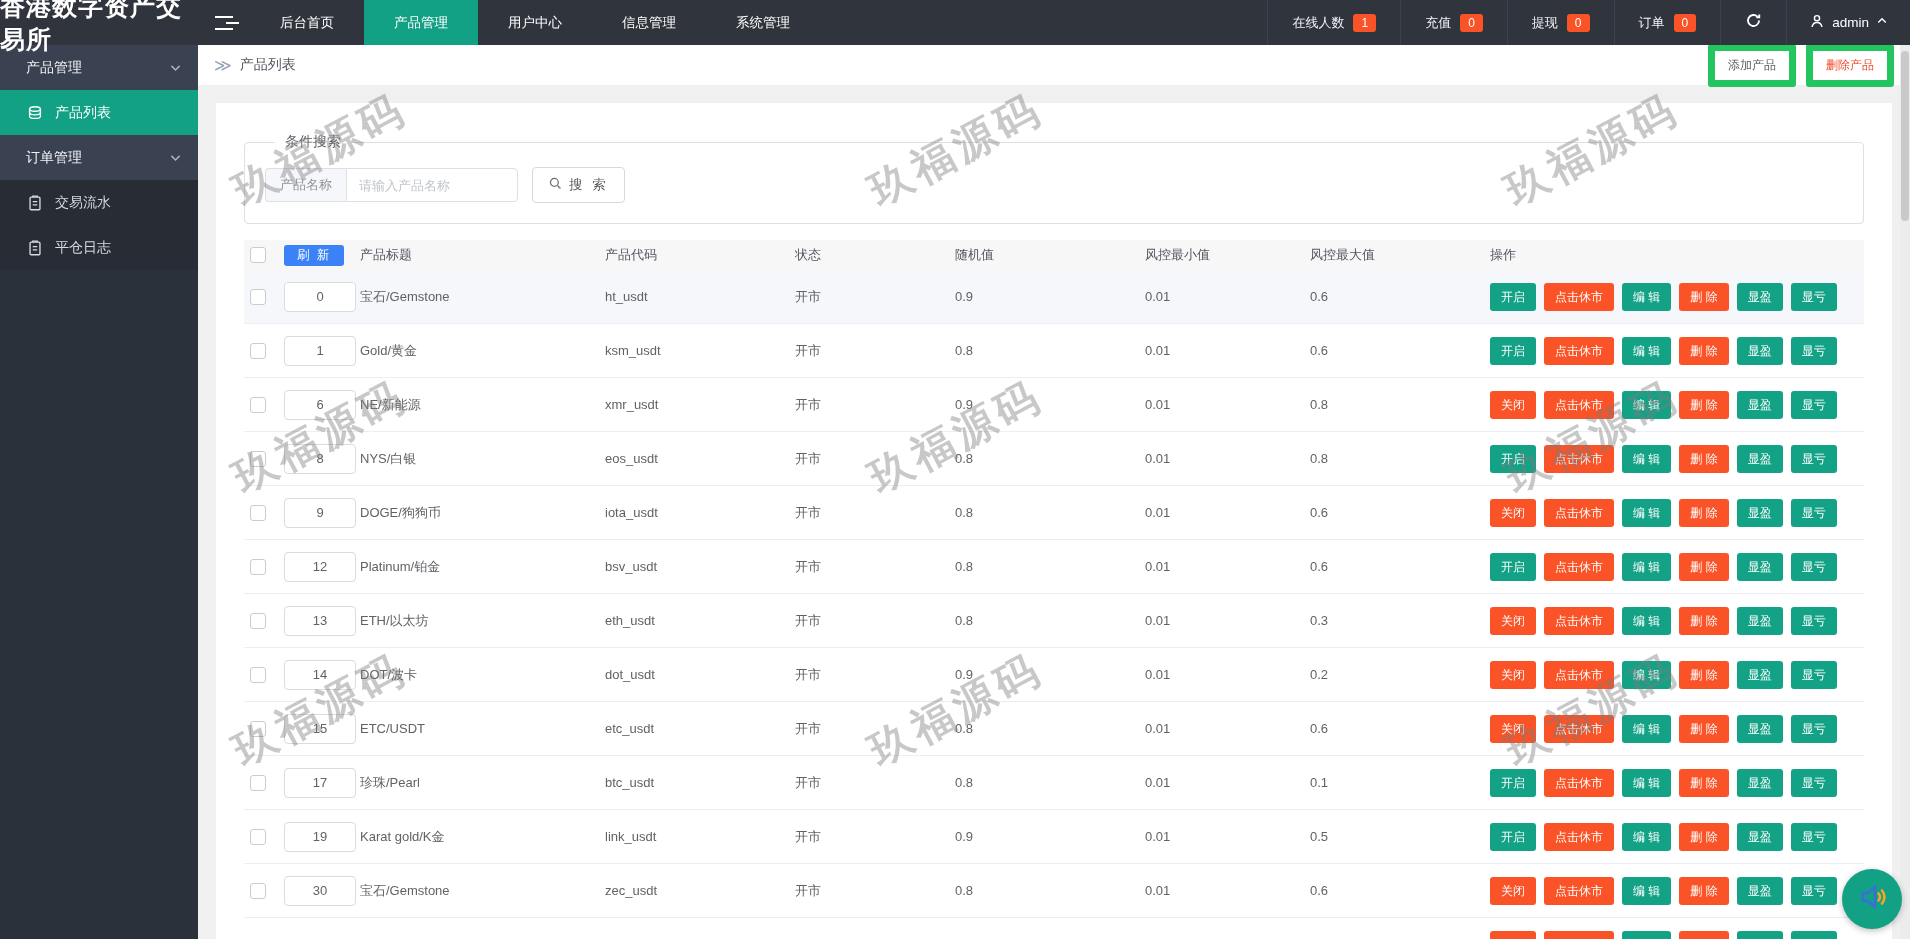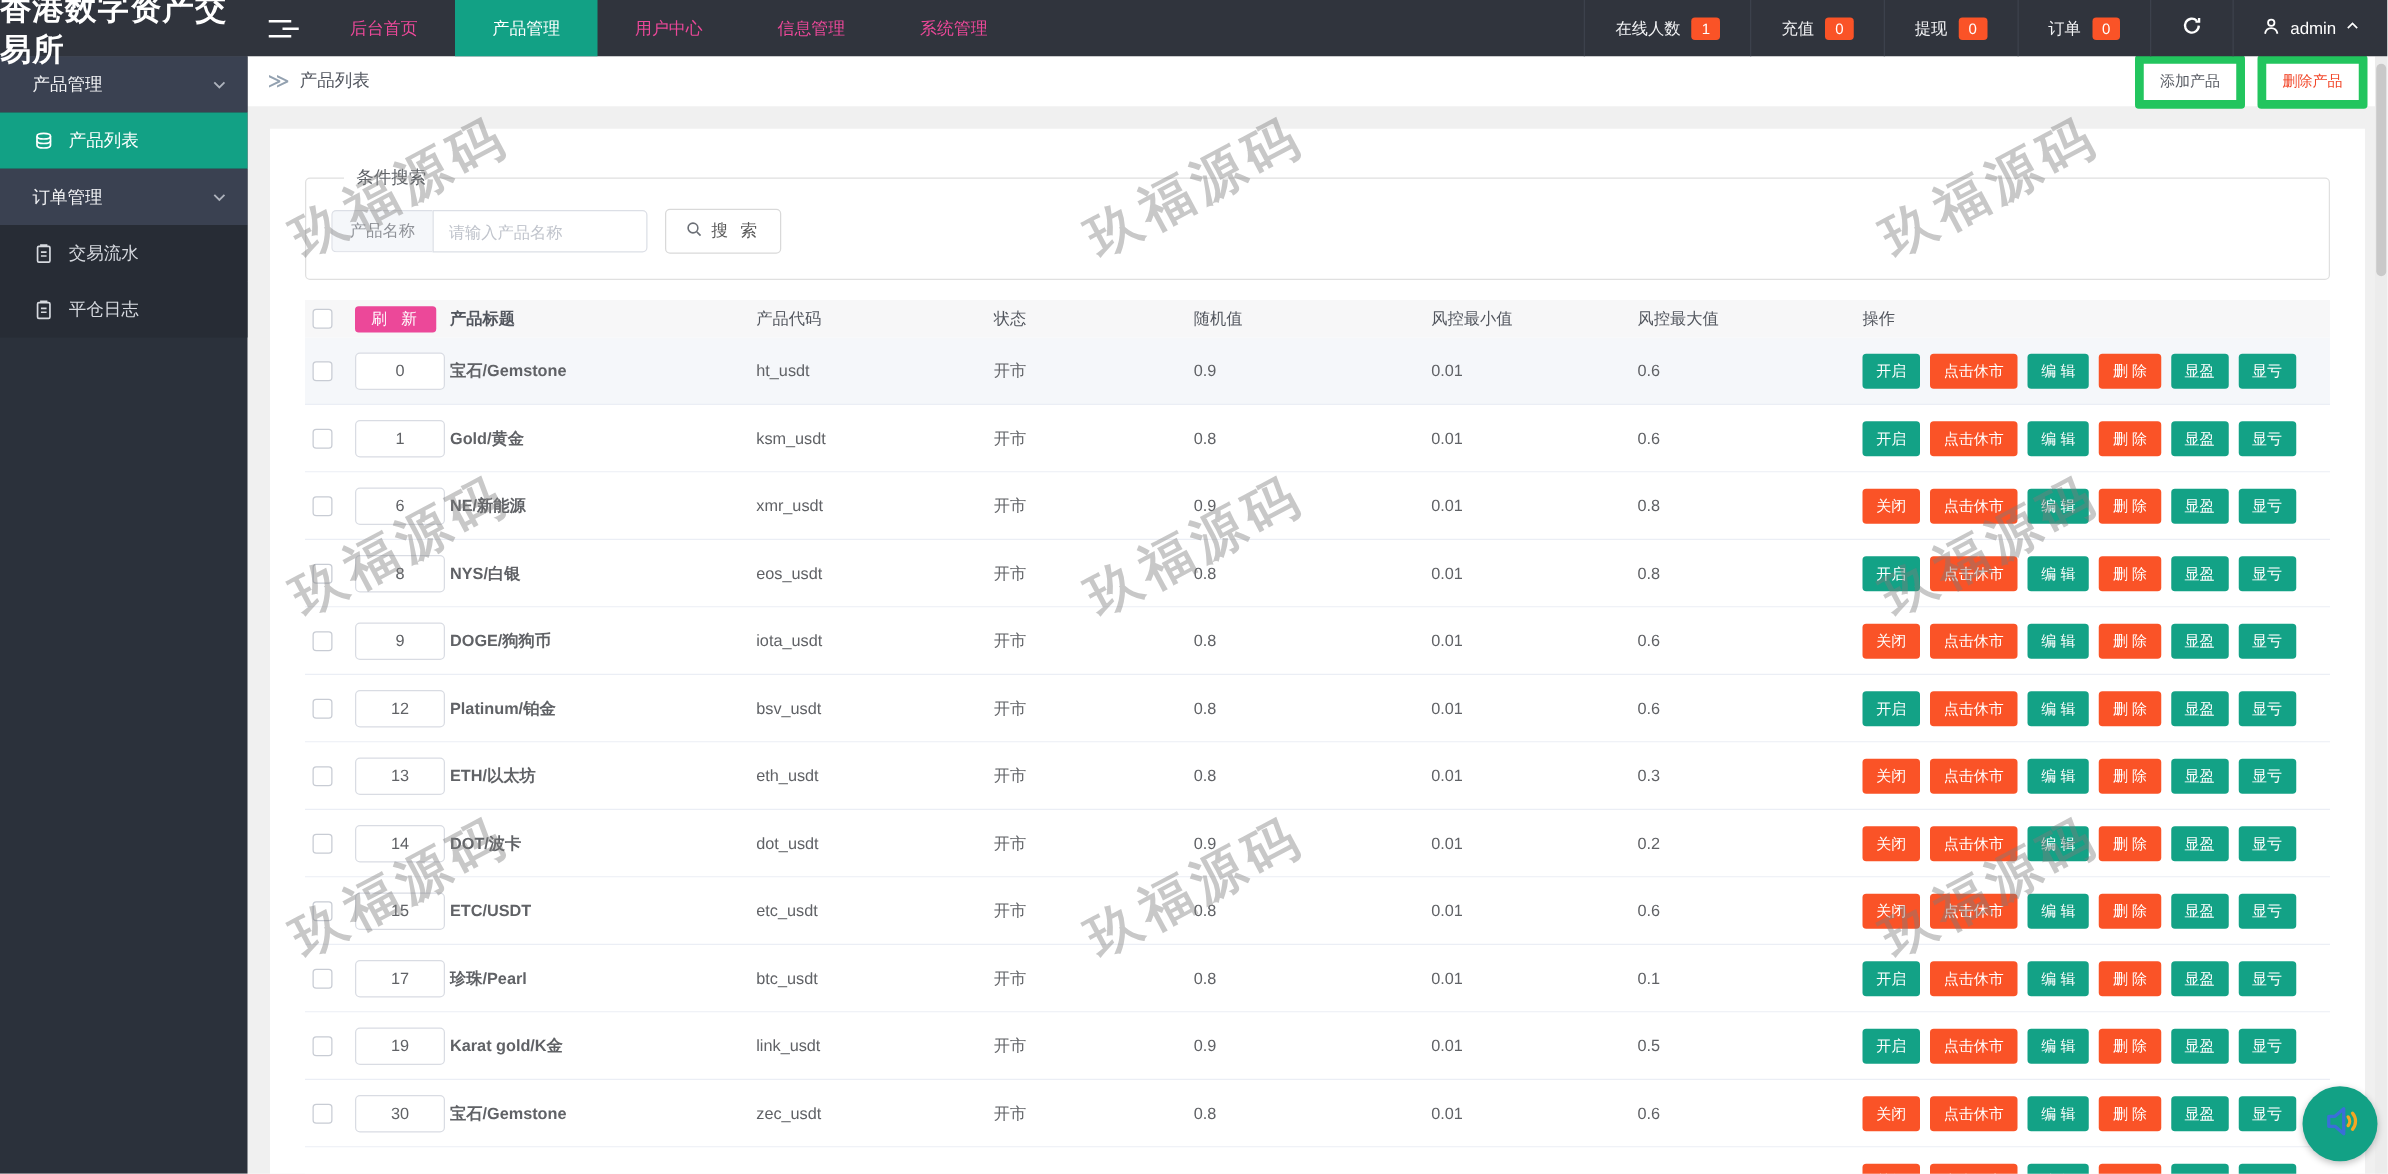--- a/index.html
+++ b/index.html
@@ -12,21 +12,21 @@
   }
   
   .navbar { position:absolute; top:0; left:0; width:1910px; height:45px;
     background:#30343d; display:flex; align-items:stretch; z-index:30; }
   .brand { width:198px; display:flex; align-items:center; justify-content:center;
     color:#fff; font-size:25px; font-weight:600; letter-spacing:1px; }
   .nav-toggle { width:52px; display:flex; align-items:center; justify-content:center; cursor:pointer; }
   .nav-toggle .bar { display:block; width:18px; height:2px; background:#fff; margin:2px 0; }
   .nav-toggle .bar.mid { width:13px; align-self:flex-start; margin-left:17px; }
   .nav-menu { display:flex; align-items:stretch; }
-  .nav-item { padding:0 30px; display:flex; align-items:center; color:#ec4899;
+  .nav-item { padding:0 30px; display:flex; align-items:center; color:#ffffff;
     font-size:13.5px; cursor:pointer; }
   .nav-item.active { background:#12a185; color:#fff; }
   .nav-spacer { flex:1; }
   .nav-right { display:flex; align-items:stretch; }
   .stat { display:flex; align-items:center; padding:0 24px; border-left:1px solid #3c414c;
     color:#f2f3f5; font-size:13px; }
   .stat .badge { margin-left:9px; background:#fa5327; color:#fff; font-size:12px;
     padding:3px 8px; border-radius:3px; line-height:1; }
   .icon-cell { display:flex; align-items:center; padding:0 24px; border-left:1px solid #3c414c; cursor:pointer; }
   .user-cell { display:flex; align-items:center; gap:7px; padding:0 22px;
@@ -68,38 +68,38 @@
     display:inline-flex; align-items:center; gap:6px; cursor:pointer; letter-spacing:3px;
     font-family:inherit; }
   
   .table { margin-top:16px; font-size:13px; }
   .thead { display:flex; align-items:center; height:30px; background:#f7f7f8; color:#52565e; }
   .trow { display:flex; align-items:center; height:54px; border-bottom:1px solid #ebeef5; background:#fff; }
   .trow.first { background:#f5f7fa; }
   .cell { flex:none; display:flex; align-items:center; }
   .c-cb     { width:40px;  padding-left:6px; }
   .c-id     { width:76px; }
-  .c-title  { width:245px;font-weight:bold; }
+  .c-title  { width:245px; }
   .c-code   { width:190px; }
   .c-status { width:160px; }
   .c-random { width:190px; }
   .c-min    { width:165px; }
   .c-max    { width:180px; }
   .c-action { width:374px; }
   .checkbox { width:16px; height:16px; border:1px solid #c8ccd4; border-radius:3px;
     background:#fff; display:inline-block; cursor:pointer; }
   .id-box { width:72px; height:30px; border:1px solid #d9dce3; border-radius:4px;
     display:inline-flex; align-items:center; justify-content:center; color:#606266;
     background:#fff; font-size:13px; }
   .btn { border:none; color:#fff; font-size:12px; padding:8px 11px; border-radius:3px;
     margin-right:8px; cursor:pointer; line-height:1; font-family:inherit; white-space:nowrap; }
   .btn.teal { background:#13a286; }
   .btn.orange { background:#fa5327; }
-  .btn-refresh { border:none; color:#fff; background:#ec4899; font-size:12.5px;
-    padding:2px 13px; border-radius:3px; cursor:pointer; letter-spacing:2px; font-family:Liberation Mono, monospace; }
+  .btn-refresh { border:none; color:#fff; background:#3b82f6; font-size:12.5px;
+    padding:2px 13px; border-radius:3px; cursor:pointer; letter-spacing:2px; font-family:Liberation Serif, serif; }
   .trow.partial { border-bottom:none; }
   
   .wm { position:absolute; z-index:40; pointer-events:none; color:rgba(125,125,125,0.42);
     font-size:42px; font-weight:bold; letter-spacing:5px;
     transform:translate(-50%,-50%) rotate(-28deg); white-space:nowrap; }
   
   .sound-fab { position:absolute; left:1842px; top:869px; width:60px; height:60px;
     border-radius:50%; background:#12a185; z-index:60; display:flex; align-items:center;
     justify-content:center; cursor:pointer; box-shadow:0 2px 6px rgba(0,0,0,0.25); }
   

